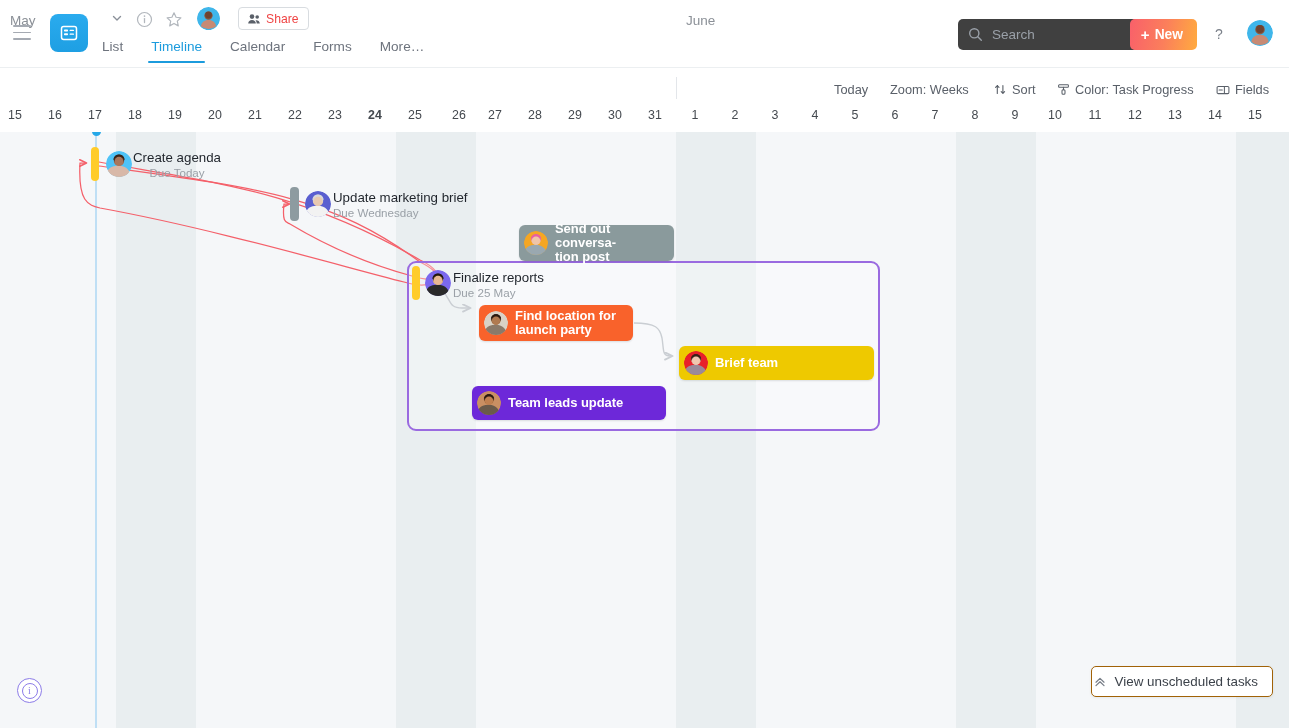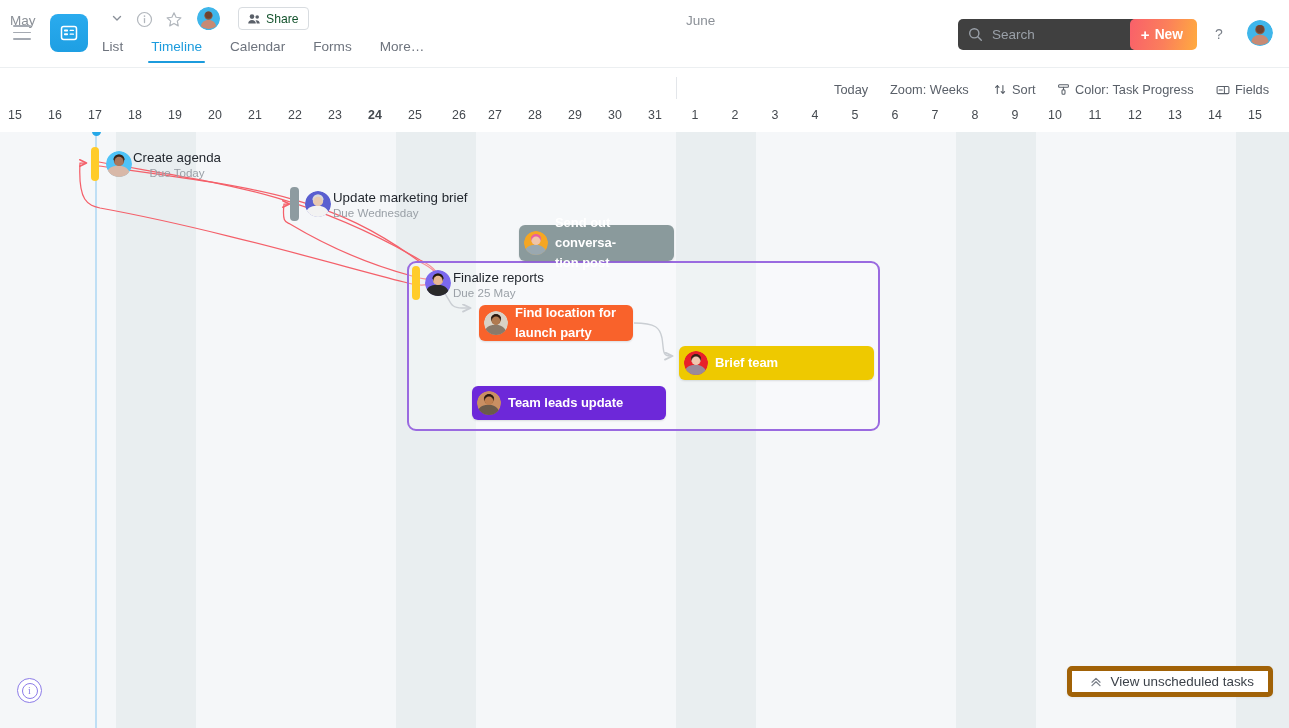--- a/index.html
+++ b/index.html
@@ -42,21 +42,21 @@
   .icon-btn-hdr { margin-left: 12px; margin-top: 2px; cursor: pointer; display:flex; }
   .avatar-hdr-small {
     margin-left: 14px; margin-top: 0px; width: 23px; height: 23px; border-radius: 50%;
     overflow: hidden; cursor:pointer; position:relative;
   }
   .share-btn {
     margin-left: 18px; margin-top: 0px; height: 23px; padding: 0 9px 0 8px;
     border: 1px solid #d8dce0; border-radius: 4px; background: #fff;
     display: flex; align-items: center; gap: 5px; cursor: pointer;
   }
-  .share-btn .lbl { font-size: 12.2px; color: #14532d; }
+  .share-btn .lbl { font-size: 12.2px; color: #ef4444; }
 
   .tabs {
     position: absolute; left: 102px; top: 39px; display: flex; align-items: flex-end; gap: 0;
   }
   .tab {
     font-size: 13.6px; color: #6d737d; padding: 0 0 9px 0; margin-right: 28px;
     cursor: pointer; position: relative; white-space: nowrap;
   }
   .tab.active { color: #1b9bdd; }
   .tab.active:after {
@@ -126,21 +126,21 @@
   .bar-thin {
     position: absolute; border-radius: 4px;
   }
   .bar-filled {
     position: absolute; border-radius: 6px; display: flex; align-items: center;
     padding-left: 5px; color: #fff;
     box-shadow: 0 1px 2px rgba(40,50,60,0.14);
   }
   .bar-filled .tlabel {
     font-size: 13px; font-weight: 700; color: #fff; margin-left: 7px;
-    line-height: 20px; letter-spacing: -0.05px;
+    line-height: 14px; letter-spacing: -0.05px;
   }
   .tav {
     width: 26px; height: 26px; border-radius: 50%; overflow: hidden; flex: 0 0 26px;
     position: relative;
   }
   .tav.sm { width: 24px; height: 24px; flex: 0 0 24px; }
   .outside-label { position: absolute; white-space: nowrap; }
   .outside-label .t1 { font-size: 13.3px; color: #1f242b; line-height: 15px; }
   .outside-label .t2 { font-size: 11.6px; color: #9aa0a7; line-height: 14px; margin-top: 1px; }
 
@@ -149,22 +149,22 @@
     position: absolute; left: 17px; bottom: 25px; width: 25px; height: 25px;
     border-radius: 50%; border: 1.6px solid #8c7ce8; display: flex;
     align-items: center; justify-content: center; background: #fff; cursor: pointer;
   }
   .info-circle .inner {
     width: 16px; height: 16px; border-radius: 50%; border: 1.3px solid #8c7ce8;
     display:flex; align-items:center; justify-content:center;
     font-size: 10px; color: #8c7ce8; font-family: "Liberation Serif", serif;
   }
   .unsched-btn {
-    position: absolute; right: 16px; bottom: 31px; height: 31px; padding: 0 14px 0 17px;
-    background: #fff; border: 5px solid #a16207; border-radius: 5px;
+    position: absolute; right: 16px; bottom: 31px; height: 31px; padding: 0 14px 0 1px;
+    background: #fff; border: 1px solid #a16207; border-radius: 5px;
     display: flex; align-items: center; gap: 8px; cursor: pointer;
     box-shadow: 0 1px 3px rgba(40,50,60,0.07);
   }
   .unsched-btn .lbl { font-size: 13.4px; color: #3c424a; }
 
   svg.overlay { position: absolute; top: 0; left: 0; pointer-events: none; }
 </style>
 </head>
 <body>
 

